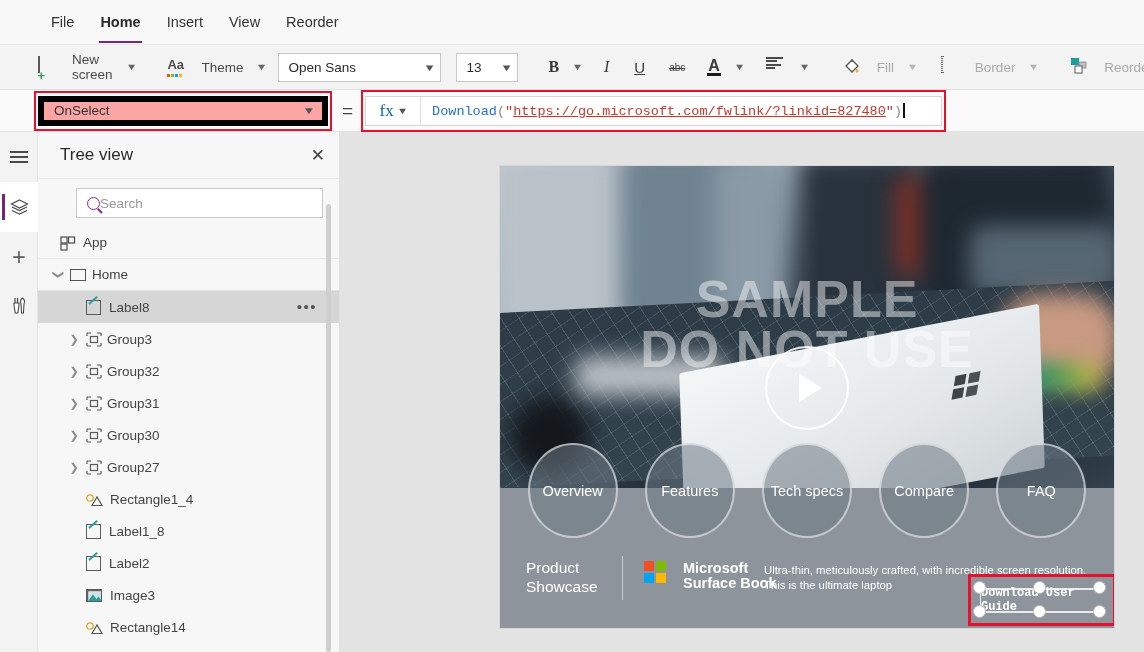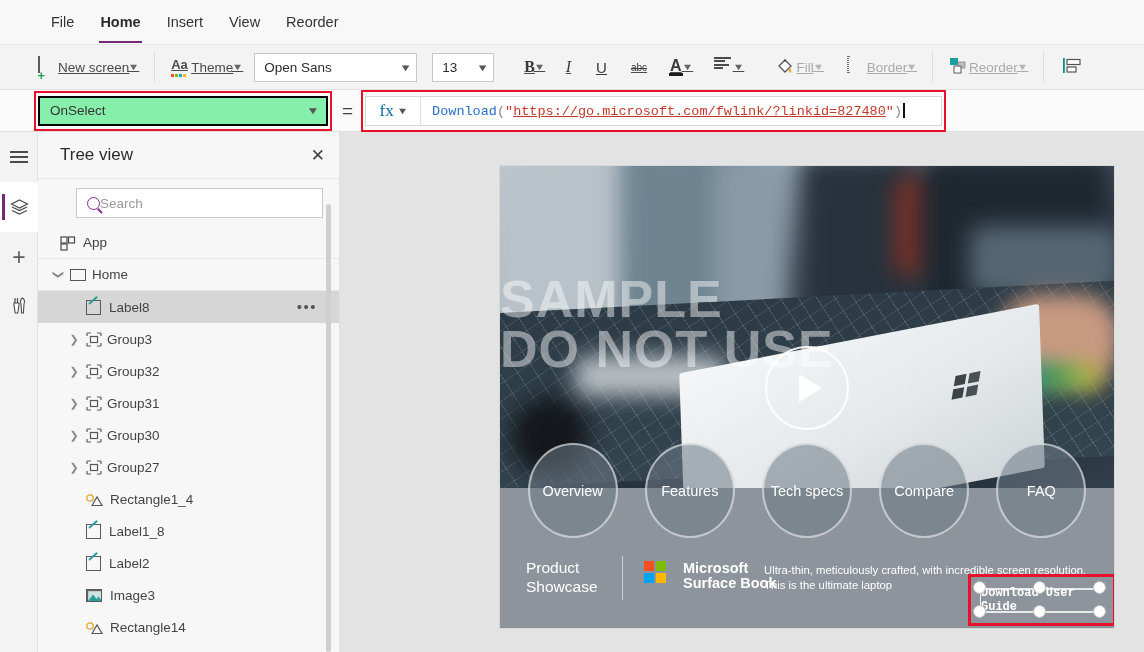--- a/index.html
+++ b/index.html
@@ -29,22 +29,22 @@
 
   
   .ribbon {
     position:absolute; left:0; top:45px; width:1144px; height:45px;
     background:#f3f3f3; border-bottom:1px solid #e0e0e0;
     display:flex; align-items:center;
   }
   .rb-group { display:flex; align-items:center; height:45px; padding:0 8px; }
   .rb-sep { width:1px; height:30px; background:#dcdcdc; }
   .rb-btn {
-    display:flex; align-items:center; gap:0; padding:4px 8px;
-    font-size:13.5px; color:#4a4a4a; cursor:pointer; height:32px;text-decoration:underline;
+    display:flex; align-items:center; gap:14px; padding:4px 8px;
+    font-size:13.5px; color:#4a4a4a; cursor:pointer; height:32px;
   }
   .rb-btn.dim { color:#aaa; }
   .chev { font-size:9px; color:#666; display:inline-block; transform:scaleX(1.3); }
   .chev.dim { color:#b5b5b5; }
 
   .combo {
     height:29px; border:1px solid #c8c8c8; background:#fff;
     display:flex; align-items:center; justify-content:space-between;
     padding:0 6px 0 9px; font-size:13.5px; color:#2b2b2b; cursor:pointer;
   }
@@ -76,21 +76,21 @@
      repeating-linear-gradient(to bottom,#9a9a9a 0 1px,transparent 1px 3px);}
 
   
   .fxrow {
     position:absolute; left:0; top:90px; width:1144px; height:42px;
     background:#fafafa; border-bottom:1px solid #e0e0e0;
     display:flex; align-items:center;
   }
   .prop-wrap{ position:relative; margin-left:38px; }
   .prop-combo{
-    width:290px;height:30px;border:2px solid #000000;background:#86efac;
+    width:290px;height:30px;border:6px solid #000000;background:#fca5a5;
     display:flex;align-items:center;justify-content:space-between;
     padding:0 8px 0 10px;font-size:13.5px;color:#333;cursor:pointer;
   }
   .redbox{ position:absolute; border:2.5px solid #e8112d; pointer-events:none; }
   .eq{ font-size:19px;color:#444;margin:0 12px 0 14px; }
 
   .fx-wrap{ position:relative; flex:1; margin-right:202px; }
   .fx-inner{ display:flex;align-items:center;height:30px;background:#fff;border:1px solid #d6d6d6;}
   .fx-btn{ width:55px;height:28px;display:flex;align-items:center;justify-content:center;gap:4px;
            border-right:1px solid #e0e0e0;cursor:pointer; }
@@ -193,21 +193,21 @@
   .laptop::after{
     content:"";position:absolute;right:62px;top:56px;width:26px;height:24px;
     background:
       linear-gradient(#3c4448,#3c4448) 0 0/11px 10px no-repeat,
       linear-gradient(#4a5256,#4a5256) 14px 0/11px 10px no-repeat,
       linear-gradient(#3c4448,#3c4448) 0 13px/11px 10px no-repeat,
       linear-gradient(#4a5256,#4a5256) 14px 13px/11px 10px no-repeat;
     transform:skewX(-12deg);
   }
   .watermark{
-    position:absolute;left:0;top:108px;width:614px;
+    position:absolute;left:0;top:108px;width:614px;text-align:center;
     font-size:52px;font-weight:bold;color:rgba(255,255,255,0.45);
     letter-spacing:1px;line-height:50px;pointer-events:none;
   }
   .playbtn{
     position:absolute;left:50%;top:180px;transform:translateX(-50%);
     width:84px;height:84px;border:2.5px solid rgba(255,255,255,0.9);border-radius:50%;
     display:flex;align-items:center;justify-content:center;cursor:pointer;
   }
   .playbtn::after{
     content:"";border-left:23px solid rgba(255,255,255,0.95);

